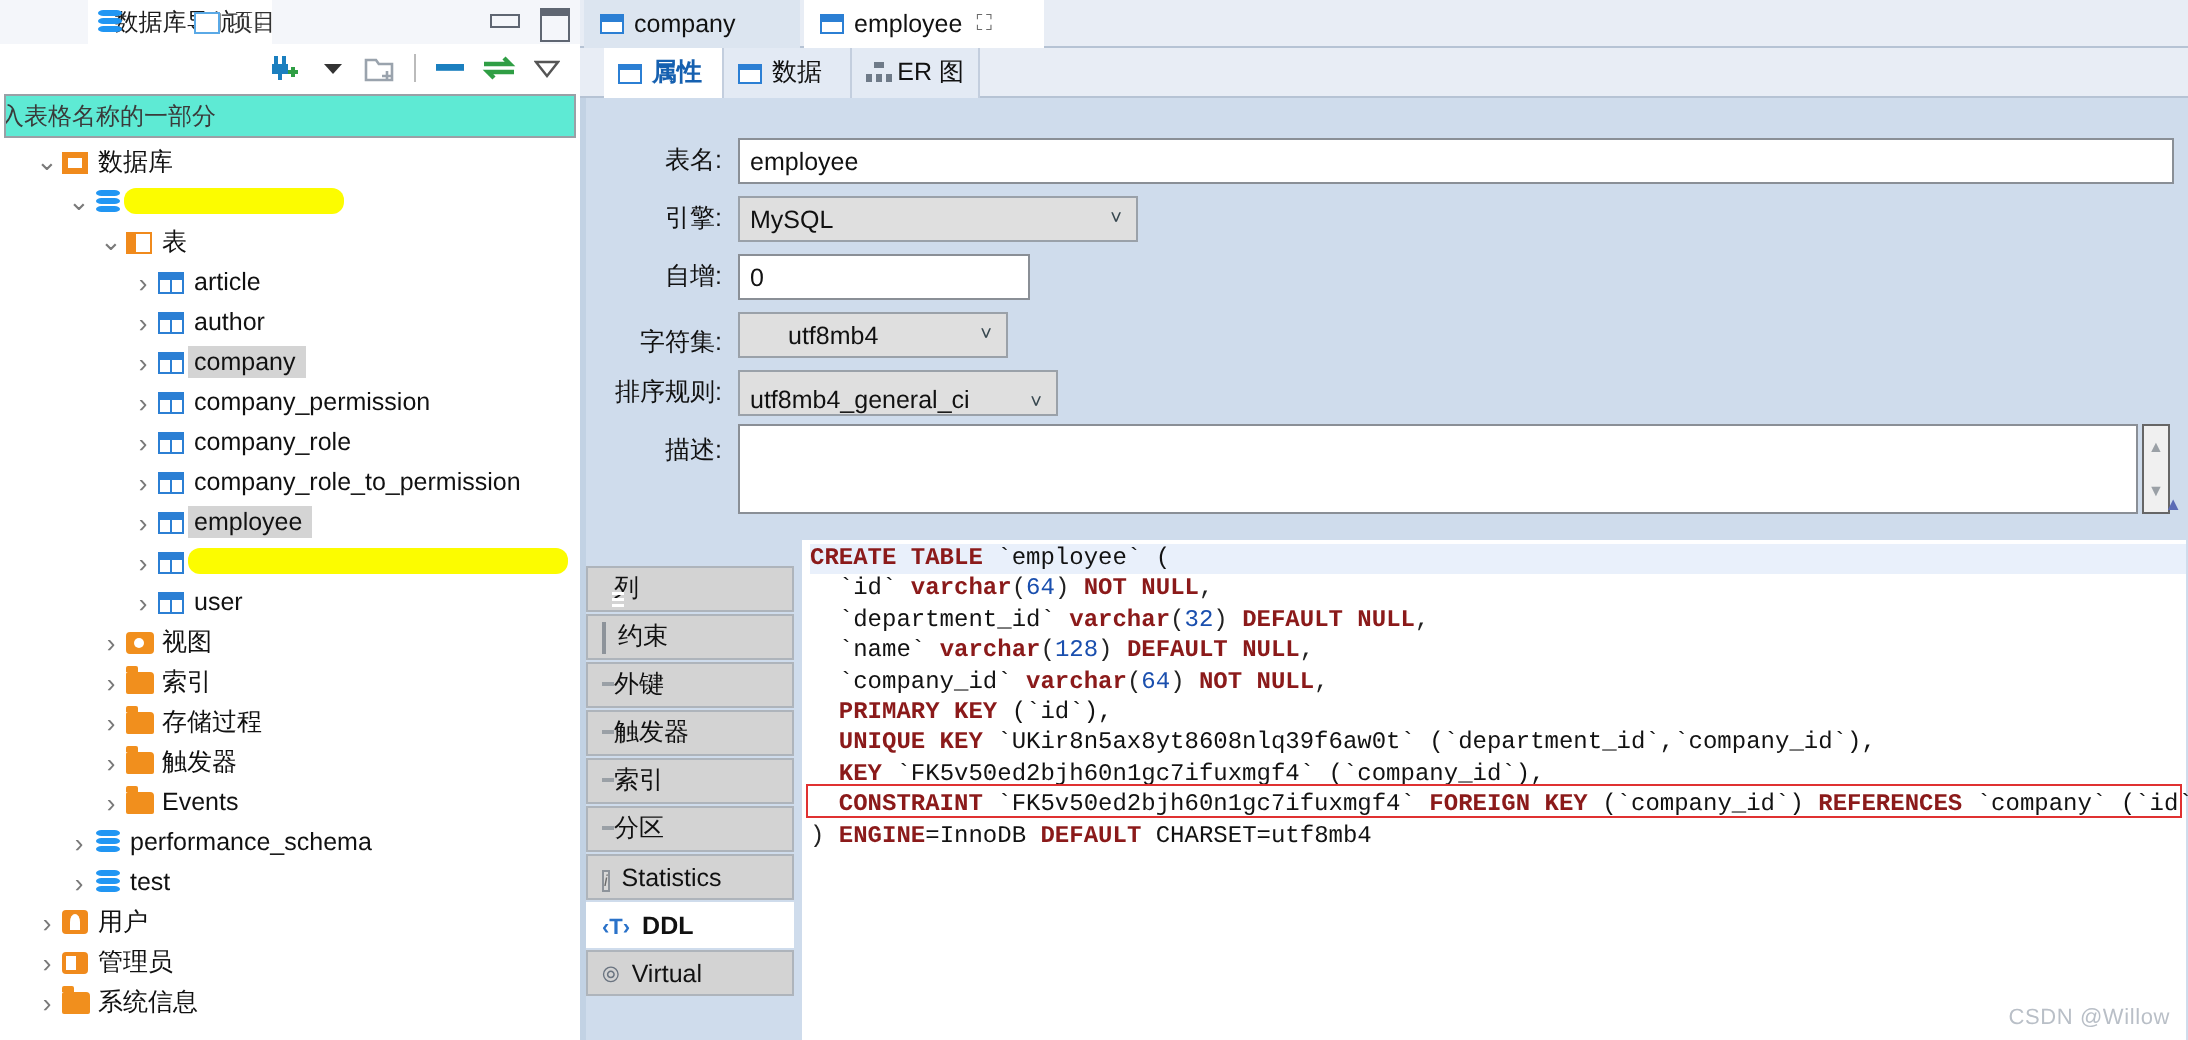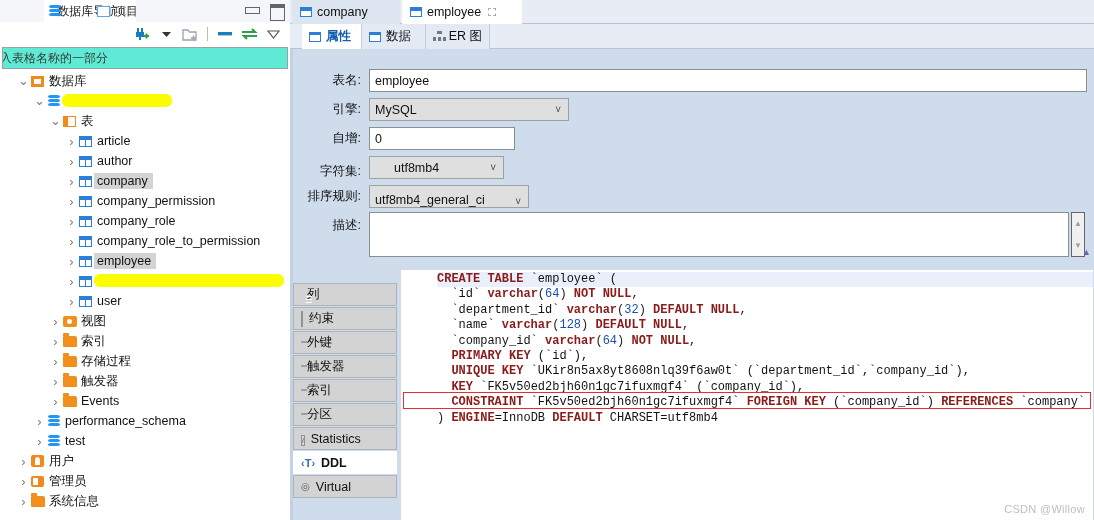--- a/index.html
+++ b/index.html
@@ -199,21 +199,21 @@
   
   #ddl-box {
     position:absolute; left:111px; top:270px; width:692px; height:190px;
     background:#ffffff;
   }
   #ddl-code {
     position:absolute; left:4px; top:2px; width:688px;
     font-family: "Liberation Mono", "DejaVu Sans Mono", monospace;
     font-size: 12px; line-height: 15.4px; white-space: pre;
   }
-  .cl { position:relative; height:15.4px;margin-left:32px; }
+  .cl { position:relative; height:15.4px; }
   .cl.hl { background:#e9f0fb; }
   .kw { color:#8b1a1a; font-weight:bold; }
   .id { color:#121212; }
   .num { color:#1a4fae; }
   .pl { color:#222; }
   #ddl-highlight-box {
     position:absolute; left:2px; top:122px; width:688px; height:17px;
     border:1.4px solid #e03131; pointer-events:none;
   }
   #ddl-bottom-white { position:absolute; left:111px; top:460px; width:692px; height:60px; background:#ffffff; }

